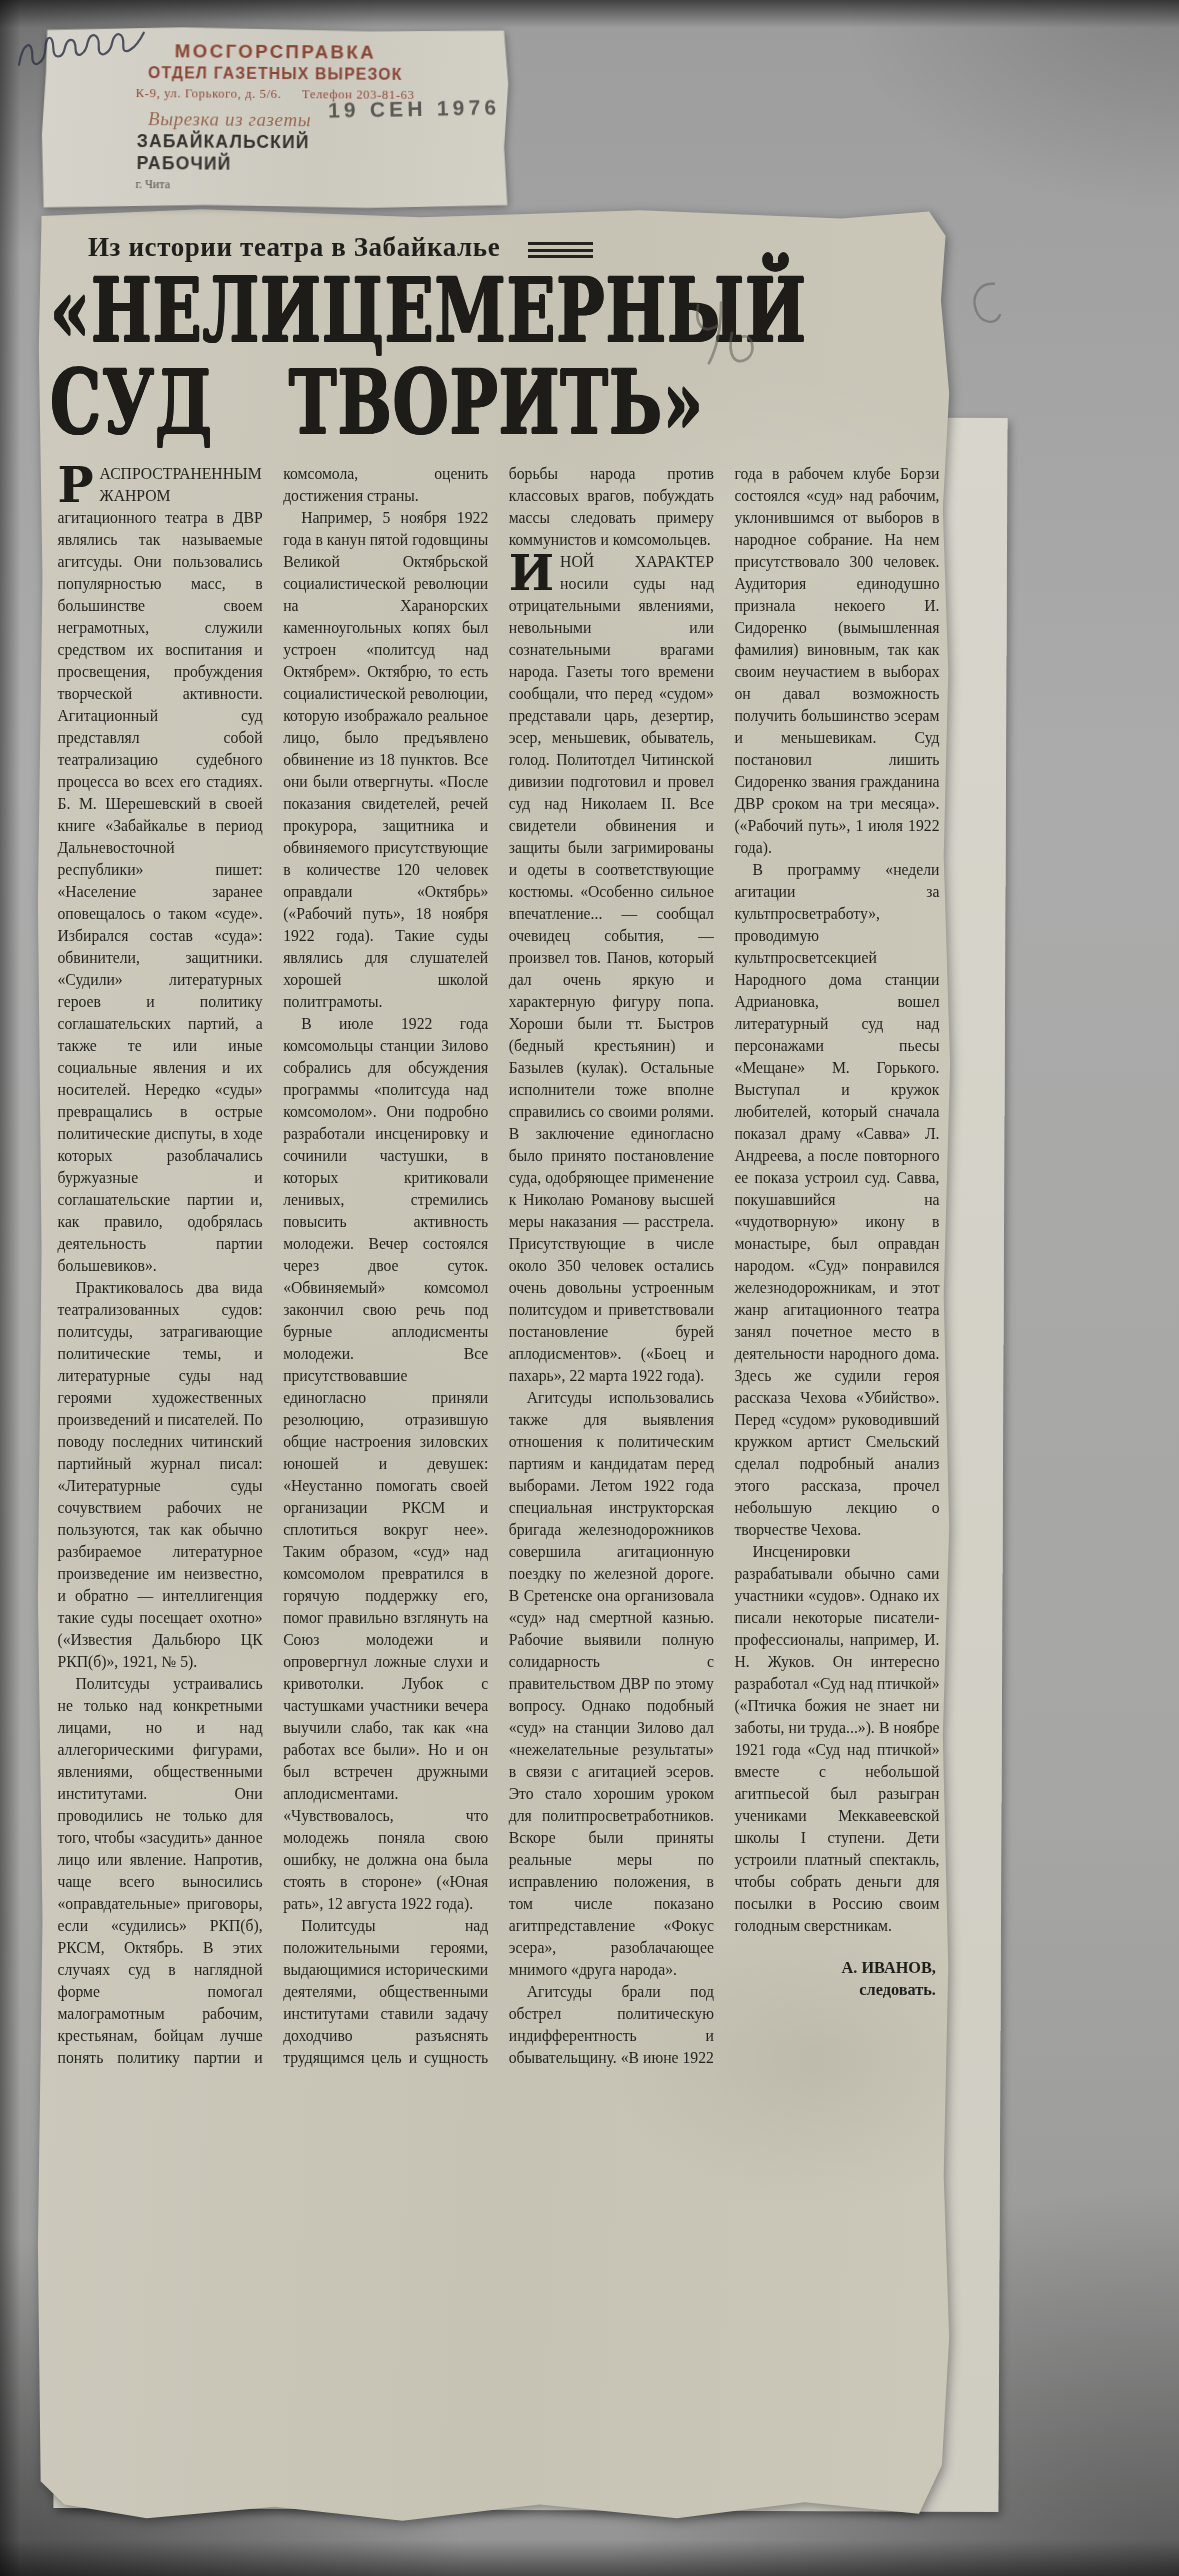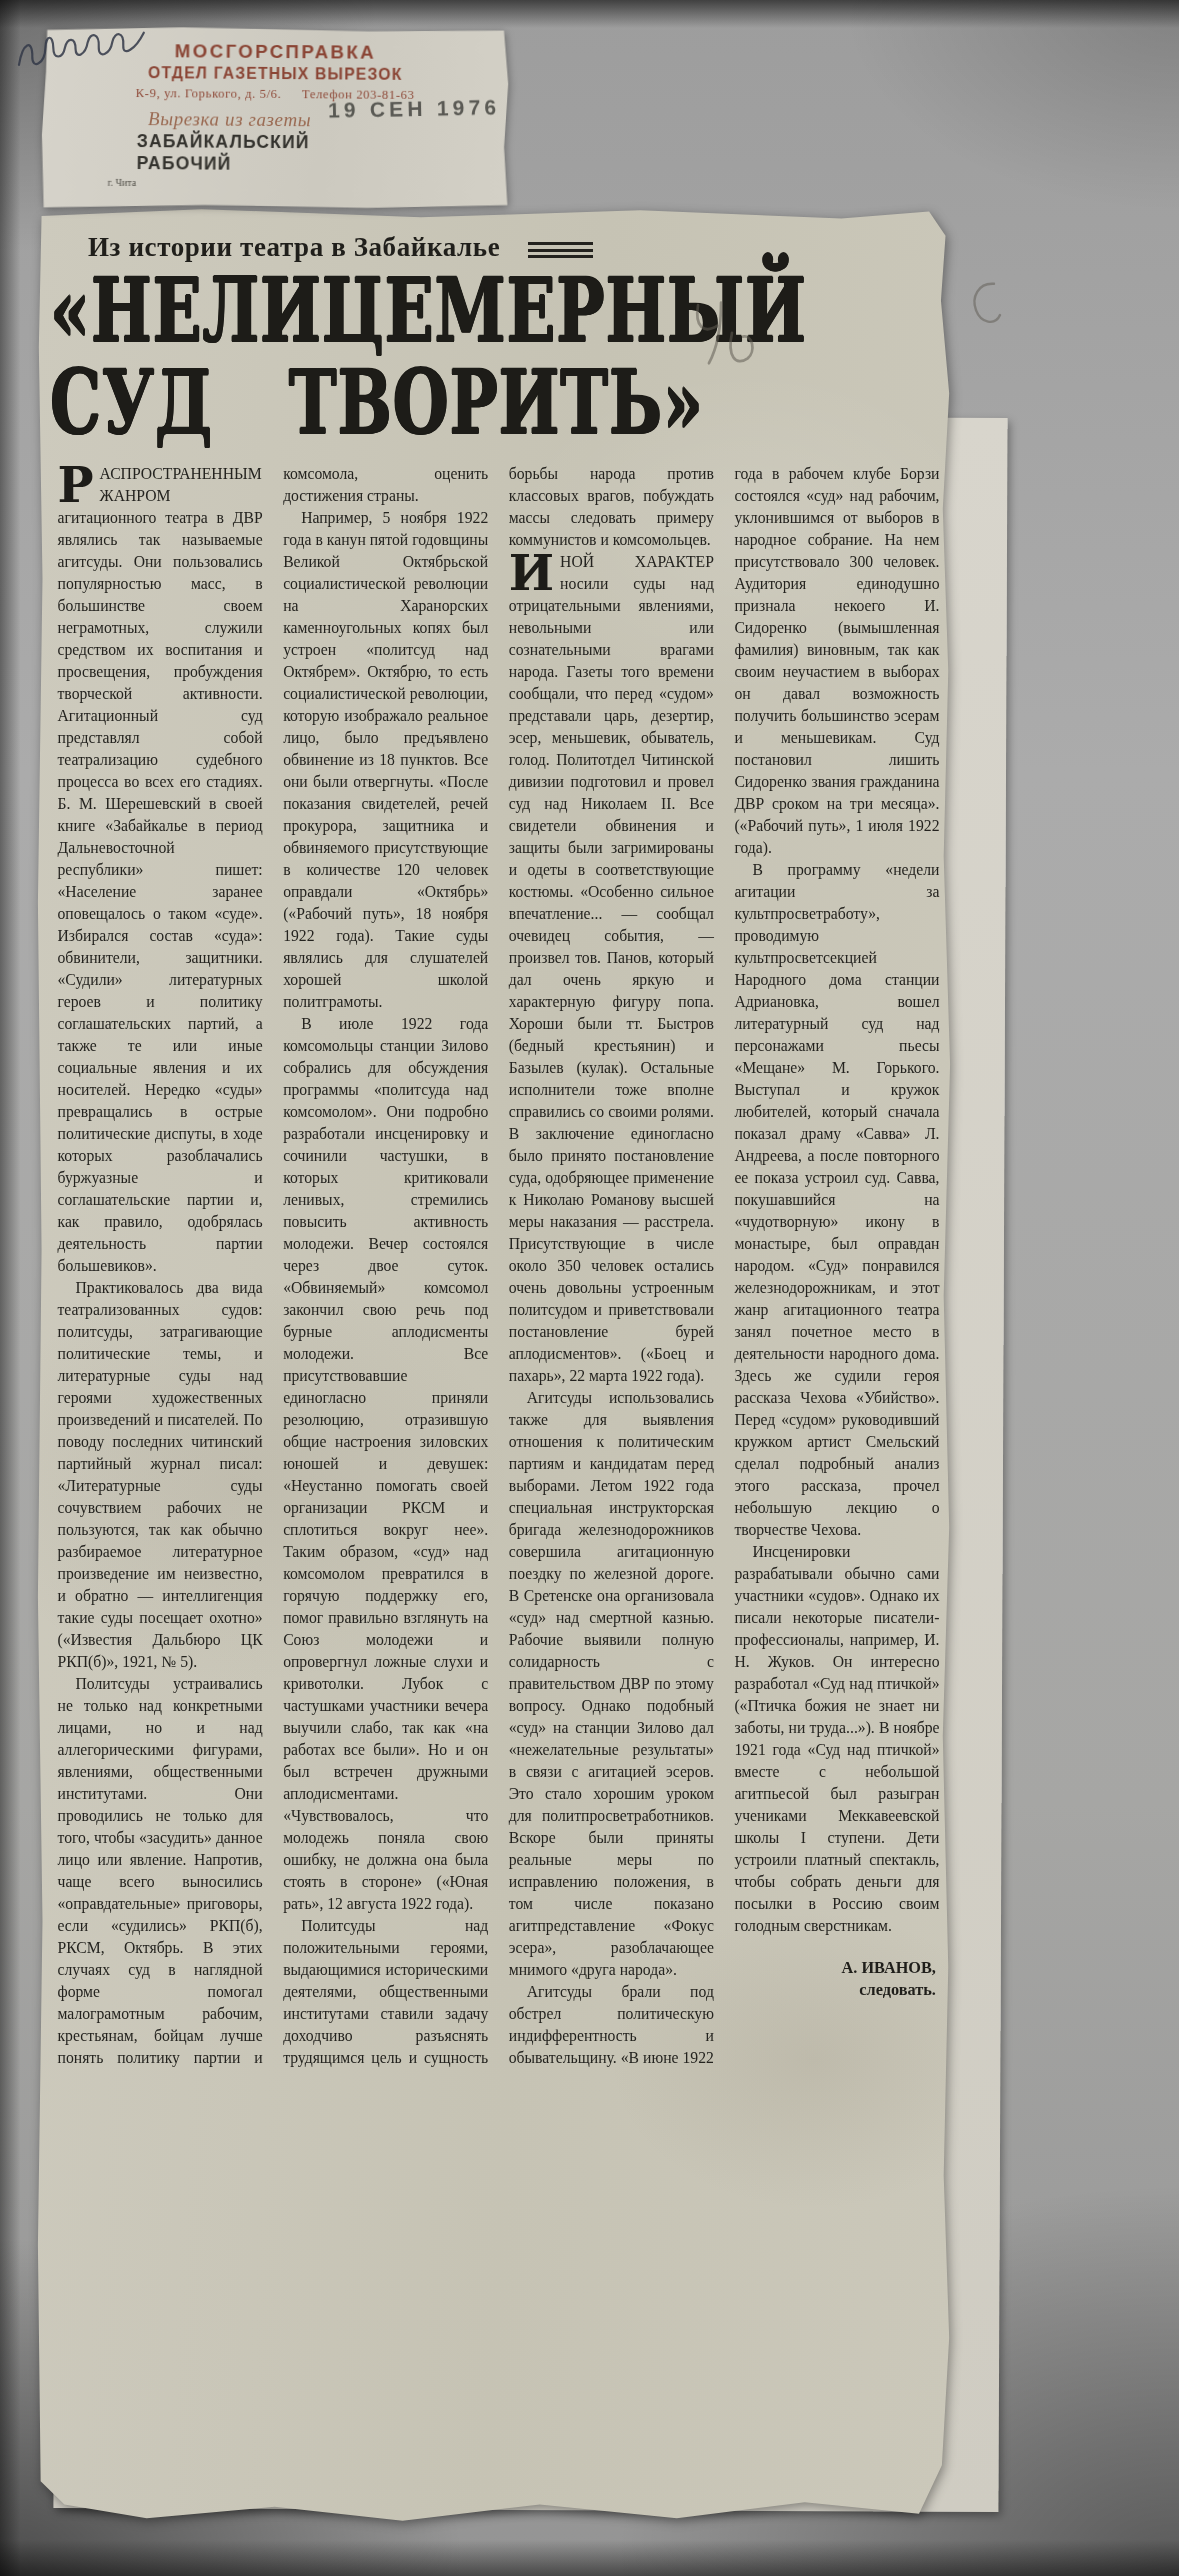--- a/index.html
+++ b/index.html
@@ -116,22 +116,22 @@
     font-family:"Liberation Sans","DejaVu Sans",sans-serif;
     font-weight:bold;font-size:21px;letter-spacing:4.2px;color:#4a4a45;
     transform:rotate(-1.5deg);opacity:.88;
   }
   .np-name{
     position:absolute;left:95px;top:103px;
     font-family:"Liberation Sans","DejaVu Sans",sans-serif;
     font-weight:bold;font-size:17.5px;line-height:22px;letter-spacing:1.2px;color:#33322d;
   }
   .city{
-    position:absolute;left:66px;top:150px;
-    font-size:10px;color:#514f48;
+    position:absolute;left:94px;top:150px;
+    font-size:12px;color:#514f48;
   }
   
   .hand{position:absolute;}
   .hand-ink{left:12px;top:15.7px;width:142px;height:60px;transform:rotate(-7deg);}
   .pencil-title{left:681px;top:293px;width:91px;height:115px;}
   .pencil-edge{left:958px;top:273px;width:54px;height:66px;}
 </style>
 </head>
 <body>
 

